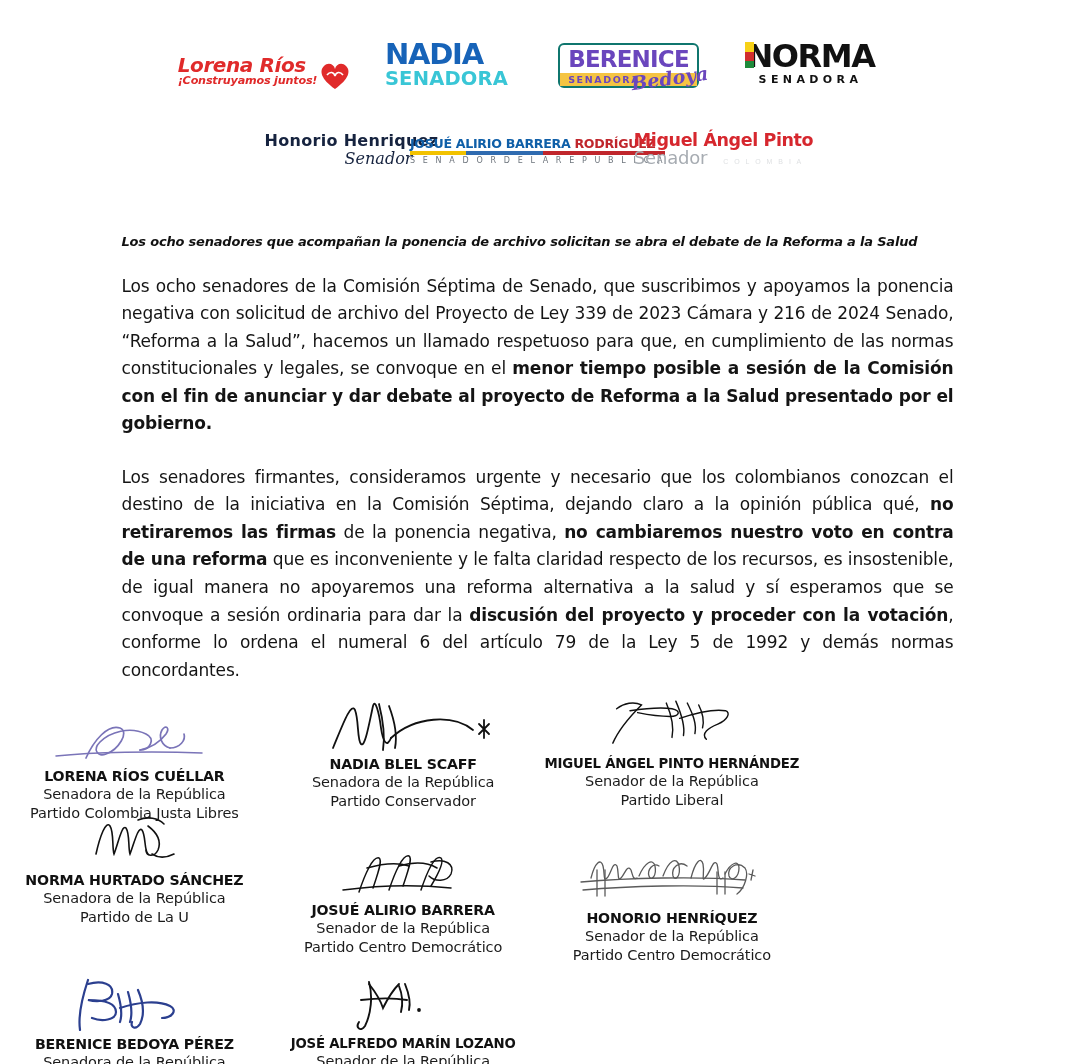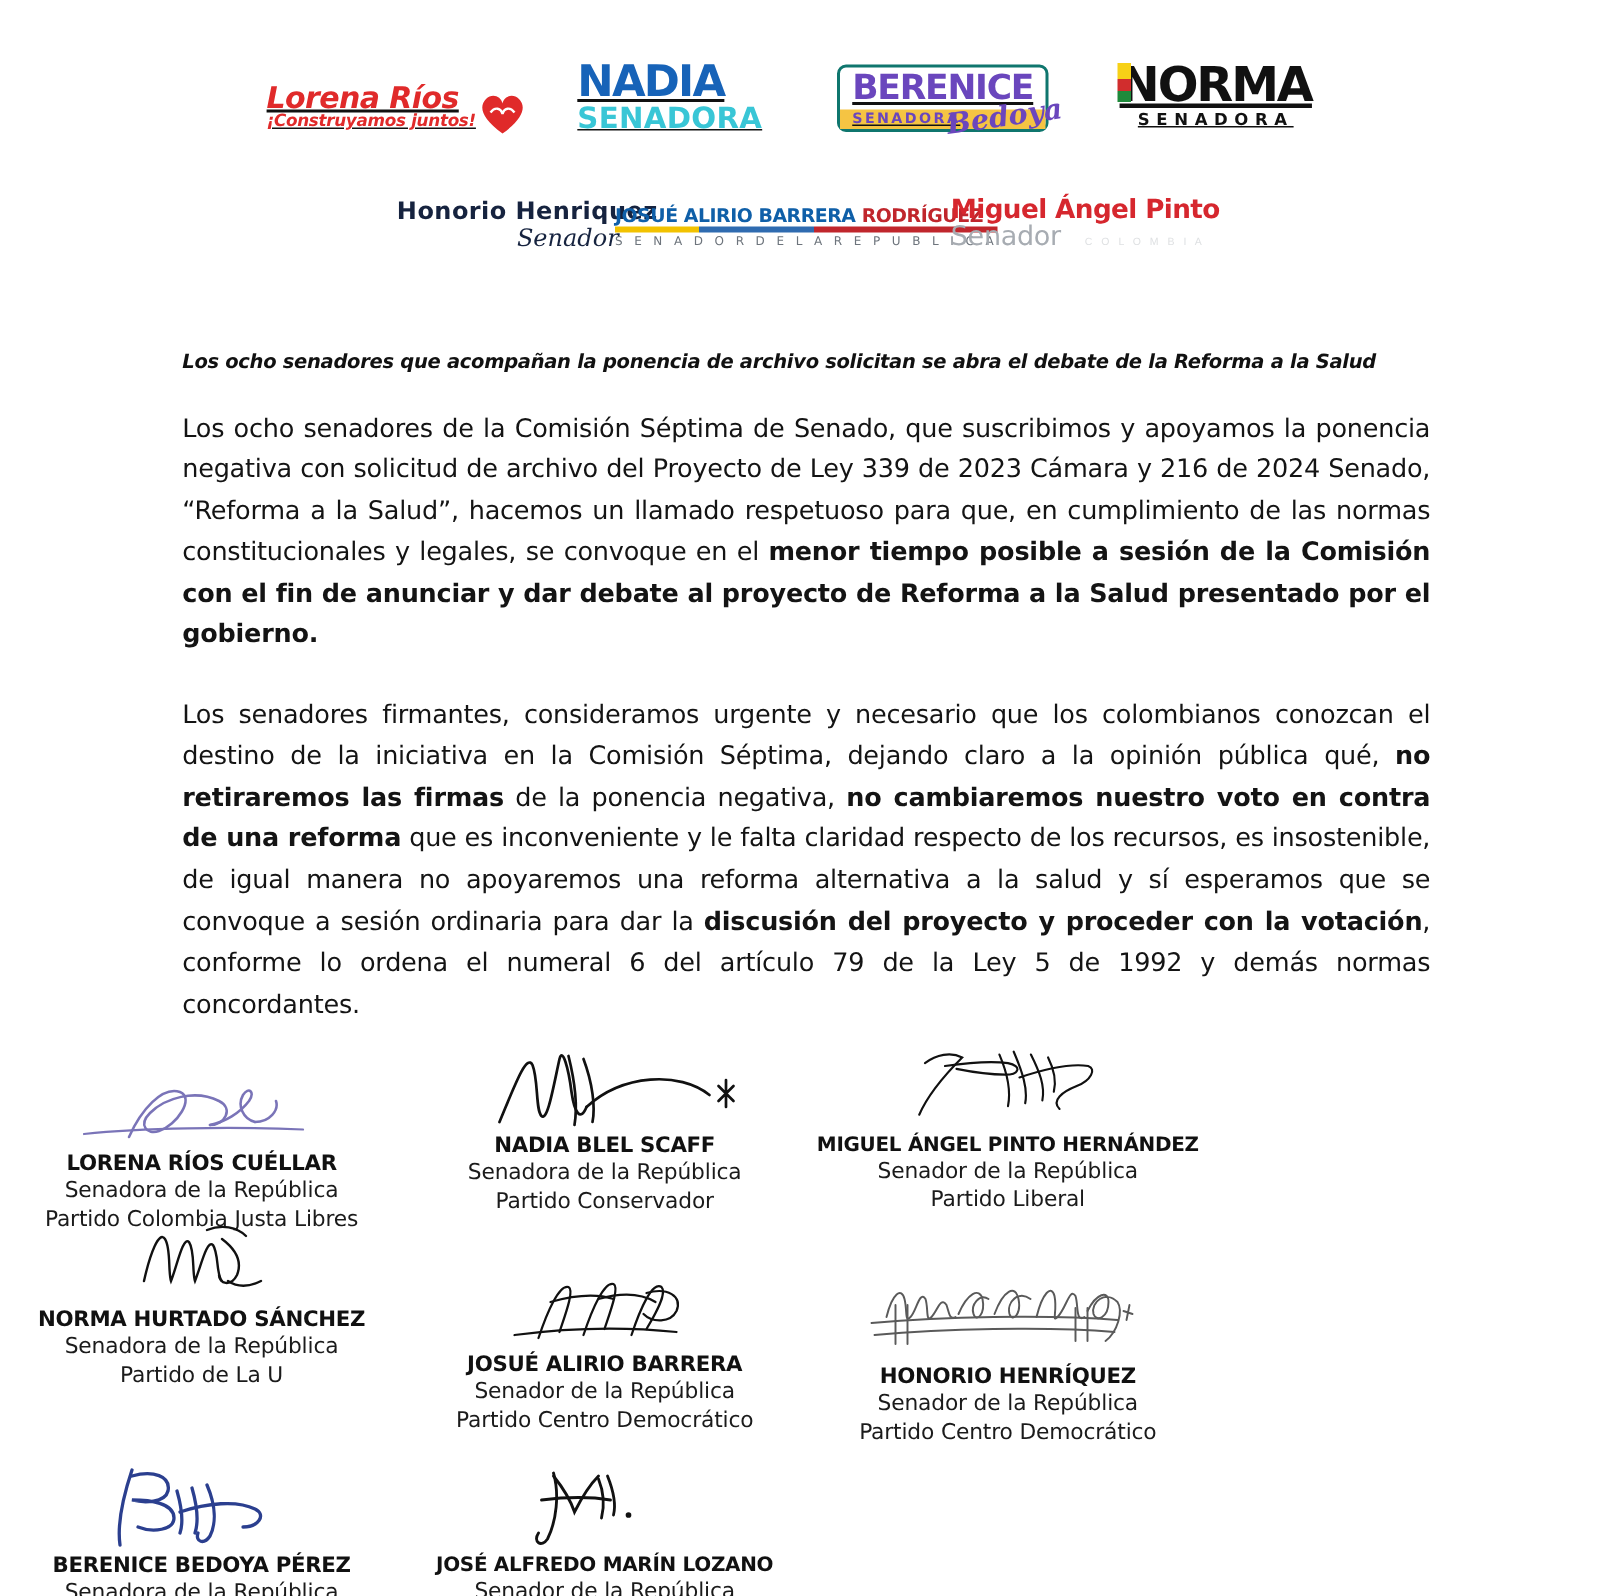--- a/index.html
+++ b/index.html
@@ -20,21 +20,21 @@
   .logo-banner {
     width: 1075px;
     padding-top: 26px;
   }
   .logo-row {
     display: flex;
     justify-content: center;
     align-items: flex-end;
     gap: 0px;
   }
-  .logo-row-1 { height: 62px; text-decoration: underline; }
+  .logo-row-1 { height: 62px; }
   .logo-row-2 { height: 56px; margin-top: 24px; }
   .logo-cell {
     display: flex;
     flex-direction: column;
     justify-content: flex-end;
     align-items: center;
   }
   .logo-row-1 .logo-cell { width: 182px; }
   .logo-row-2 .logo-cell { width: 186px; }
 

